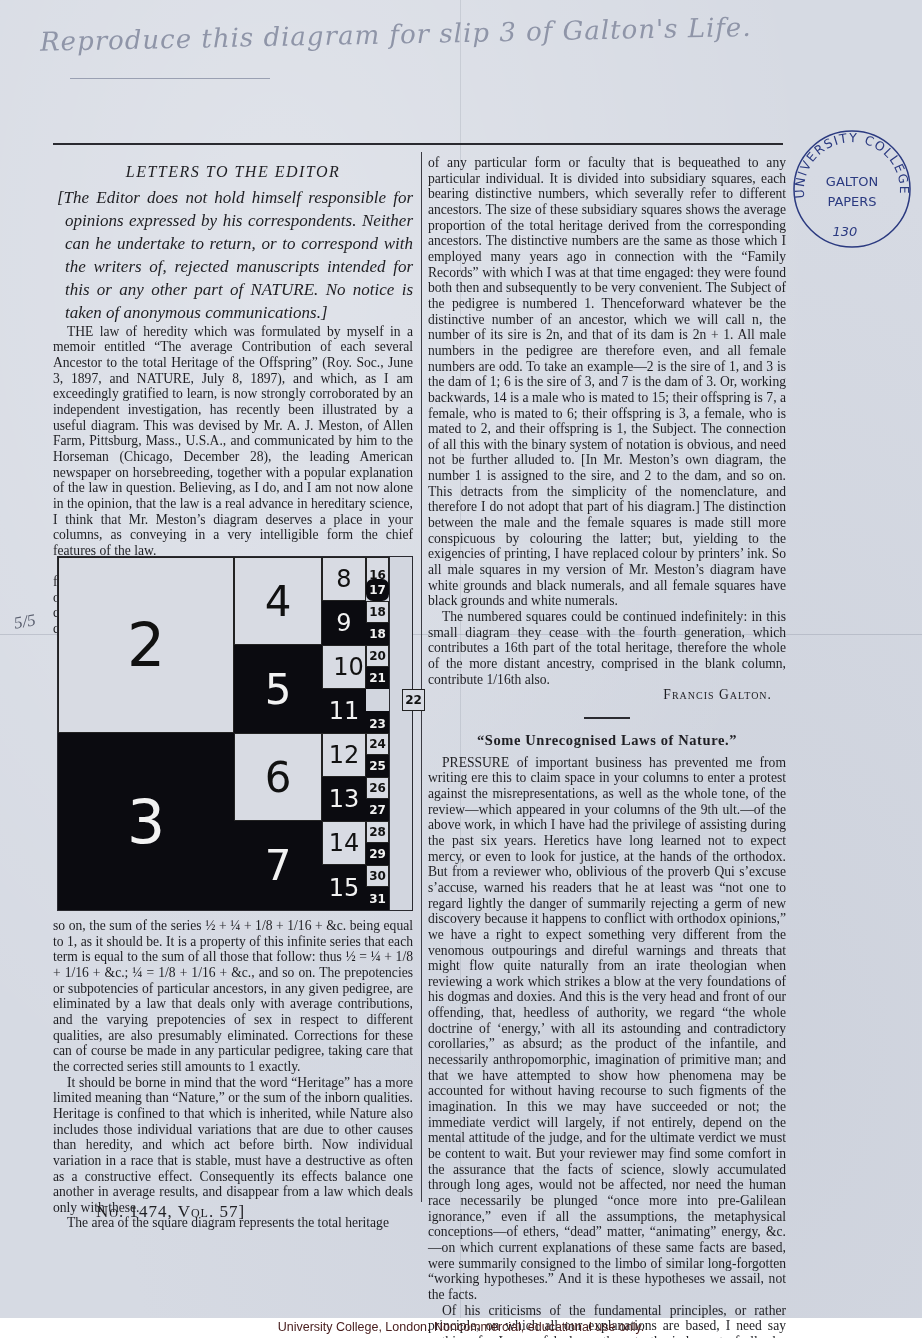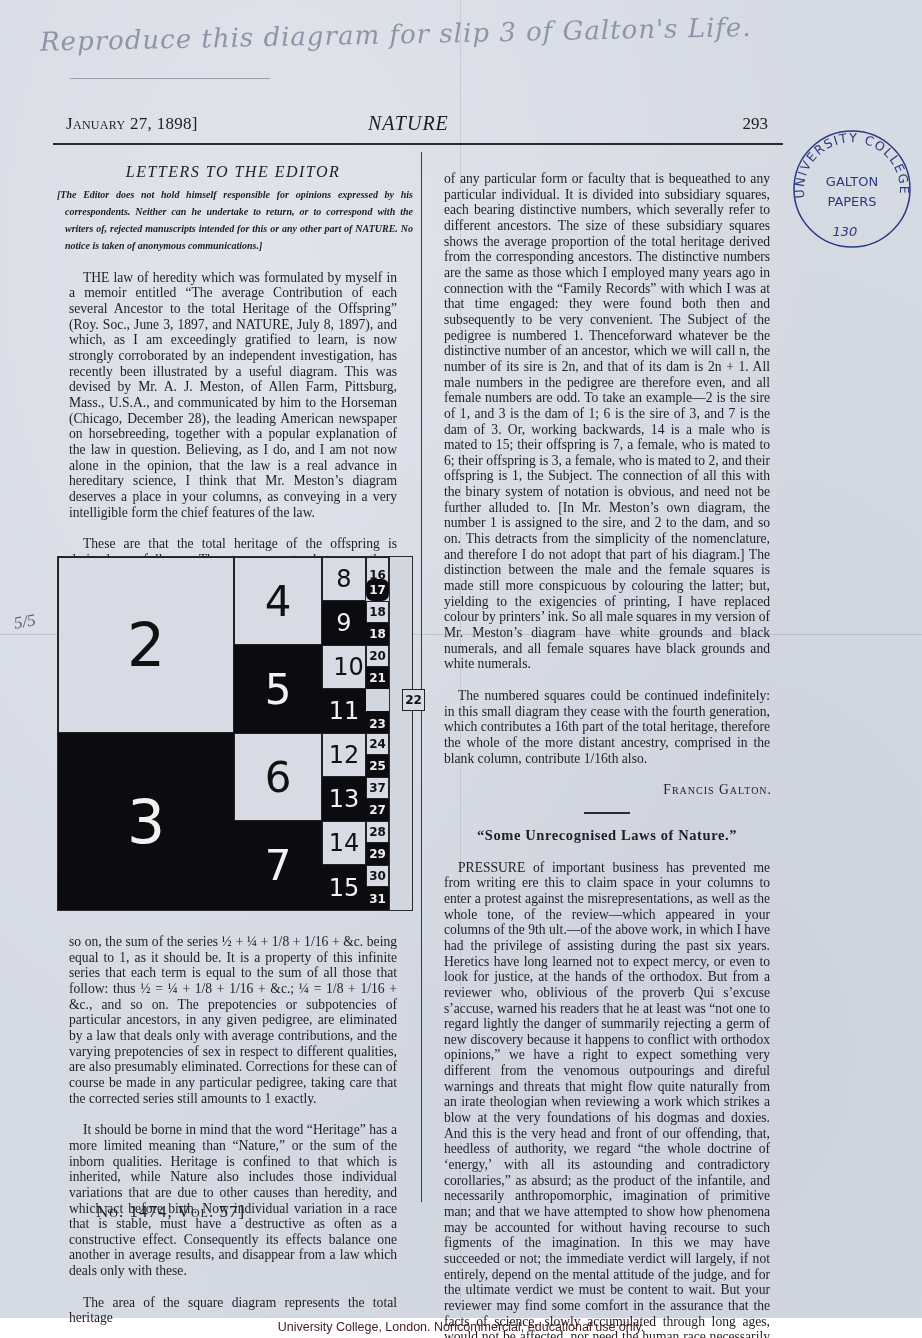--- a/index.html
+++ b/index.html
@@ -29,26 +29,26 @@
     position:absolute; left:14px; top:612px; font-style:italic; font-size:17px;
     color:#5b6070; transform:rotate(-10deg);
   }
   .header { position:absolute; left:66px; top:114px; width:702px; height:28px; }
   .header .date { position:absolute; left:0; top:0; font-size:17px; letter-spacing:0.3px; font-variant:small-caps; }
   .header .journal { position:absolute; left:302px; top:-2px; font-size:20px; font-style:italic; letter-spacing:1px; }
   .header .page { position:absolute; right:0; top:0; font-size:17px; }
   .header-rule { position:absolute; left:53px; top:143px; width:730px; height:2px; background:#2a2a30; }
   .col-rule { position:absolute; left:421px; top:152px; width:1px; height:1050px; background:#3a3a42; }
   .col { position:absolute; font-size:13.6px; line-height:15.65px; text-align:justify; }
-  .col p { margin:16px; text-indent:14px; }
+  .col p { margin:0; text-indent:14px; }
   .col p.noindent { text-indent:0; }
   .col-left { left:53px; top:160px; width:360px; }
   .col-right { left:428px; top:155px; width:358px; }
   .section-title { text-align:center; font-style:italic; font-size:16px; letter-spacing:1.5px; margin:4px 0 6px; }
-  .editor-note { font-style:italic; font-size:10px; line-height:17px; padding-left:12px; text-indent:-8px; text-align:justify;font-weight:bold; }
+  .editor-note { font-style:italic; font-size:17px; line-height:23px; padding-left:12px; text-indent:-8px; text-align:justify; }
   .article-title { text-align:center; font-weight:bold; font-size:14.5px; letter-spacing:0.6px; margin:9px 0 6px; }
   .signature { text-align:right; font-variant:small-caps; letter-spacing:1px; padding-right:14px; }
   .short-rule { width:46px; height:2px; background:#2a2a30; margin:14px auto 14px; }
   .diagram { position:absolute; left:57px; top:556px; width:354px; height:353px;
     border:1px solid #2a2a30; background:#d2d6df; }
   .sq { position:absolute; display:flex; align-items:center; justify-content:center;
         font-family:"DejaVu Sans", sans-serif; box-sizing:border-box; }
   .sq.male { background:#d8dbe3; color:#111; border:1px solid #222; }
   .sq.female { background:#0b0b10; color:#f2f2f2; }
   .footer-vol { position:absolute; left:96px; top:1202px; font-size:17px; letter-spacing:1px; font-variant:small-caps; }
@@ -60,25 +60,20 @@
 <body>
 
 <div class="paper">
   <div class="fold-h" style="top:634px"></div>
   <div class="fold-v" style="left:460px"></div>
 
   <div class="handwriting">Reproduce this diagram for slip 3 of Galton's Life.</div>
   <div class="handwriting-underline" style="left:70px; top:78px; width:200px;"></div>
   <div class="margin-note">5/5</div>
 
-  <div class="header">
-    <span class="date">January 27, 1898]</span>
-    <span class="journal">NATURE</span>
-    <span class="page">293</span>
-  </div>
   <div class="header-rule"></div>
   <div class="col-rule"></div>
 
   <svg class="stamp" viewBox="0 0 122 122">
     <defs>
       <path id="ringPath" d="M 14 72 A 48 48 0 1 1 108 72"></path>
     </defs>
     <circle cx="61" cy="61" r="58" fill="none" stroke="#2b3a80" stroke-width="1.5"></circle>
     <text font-family="DejaVu Sans, sans-serif" font-size="12.5" fill="#2b3a80" letter-spacing="1.5">
       <textPath href="#ringPath" startOffset="2" id="stamp-ring">UNIVERSITY COLLEGE LONDON</textPath>
@@ -117,21 +112,21 @@
     <div class="sq male" style="left:308px;top:0;width:23px;height:35px;font-size:12px;font-weight:bold;">16</div>
     <div class="sq female" style="left:308px;top:22px;width:23px;height:22px;font-size:12px;font-weight:bold;border-radius:7px;">17</div>
     <div class="sq male" style="left:308px;top:44px;width:23px;height:22px;font-size:12px;font-weight:bold;">18</div>
     <div class="sq female" style="left:308px;top:66px;width:23px;height:22px;font-size:12px;font-weight:bold;">18</div>
     <div class="sq male" style="left:308px;top:88px;width:23px;height:22px;font-size:12px;font-weight:bold;">20</div>
     <div class="sq female" style="left:308px;top:110px;width:23px;height:22px;font-size:12px;font-weight:bold;">21</div>
     <div class="sq male" style="left:308px;top:132px;width:23px;height:22px;font-size:12px;font-weight:bold;margin-left:36px;">22</div>
     <div class="sq female" style="left:308px;top:154px;width:23px;height:26px;font-size:12px;font-weight:bold;">23</div>
     <div class="sq male" style="left:308px;top:176px;width:23px;height:22px;font-size:12px;font-weight:bold;">24</div>
     <div class="sq female" style="left:308px;top:198px;width:23px;height:22px;font-size:12px;font-weight:bold;">25</div>
-    <div class="sq male" style="left:308px;top:220px;width:23px;height:22px;font-size:12px;font-weight:bold;">37</div>
+    <div class="sq male" style="left:308px;top:220px;width:23px;height:22px;font-size:12px;font-weight:bold;">26</div>
     <div class="sq female" style="left:308px;top:242px;width:23px;height:22px;font-size:12px;font-weight:bold;">27</div>
     <div class="sq male" style="left:308px;top:264px;width:23px;height:22px;font-size:12px;font-weight:bold;text-align:center;">28</div>
     <div class="sq female" style="left:308px;top:286px;width:23px;height:22px;font-size:12px;font-weight:bold;">29</div>
     <div class="sq male" style="left:308px;top:308px;width:23px;height:22px;font-size:12px;font-weight:bold;">30</div>
     <div class="sq female" style="left:308px;top:330px;width:23px;height:23px;font-size:12px;font-weight:bold;">31</div>
 
     <div style="position:absolute;left:331px;top:0;width:23px;height:353px;border-left:1px solid #2a2a30;box-sizing:border-box;"></div>
   </div>
 
   <div class="col" style="left:53px; top:918px; width:360px;">

